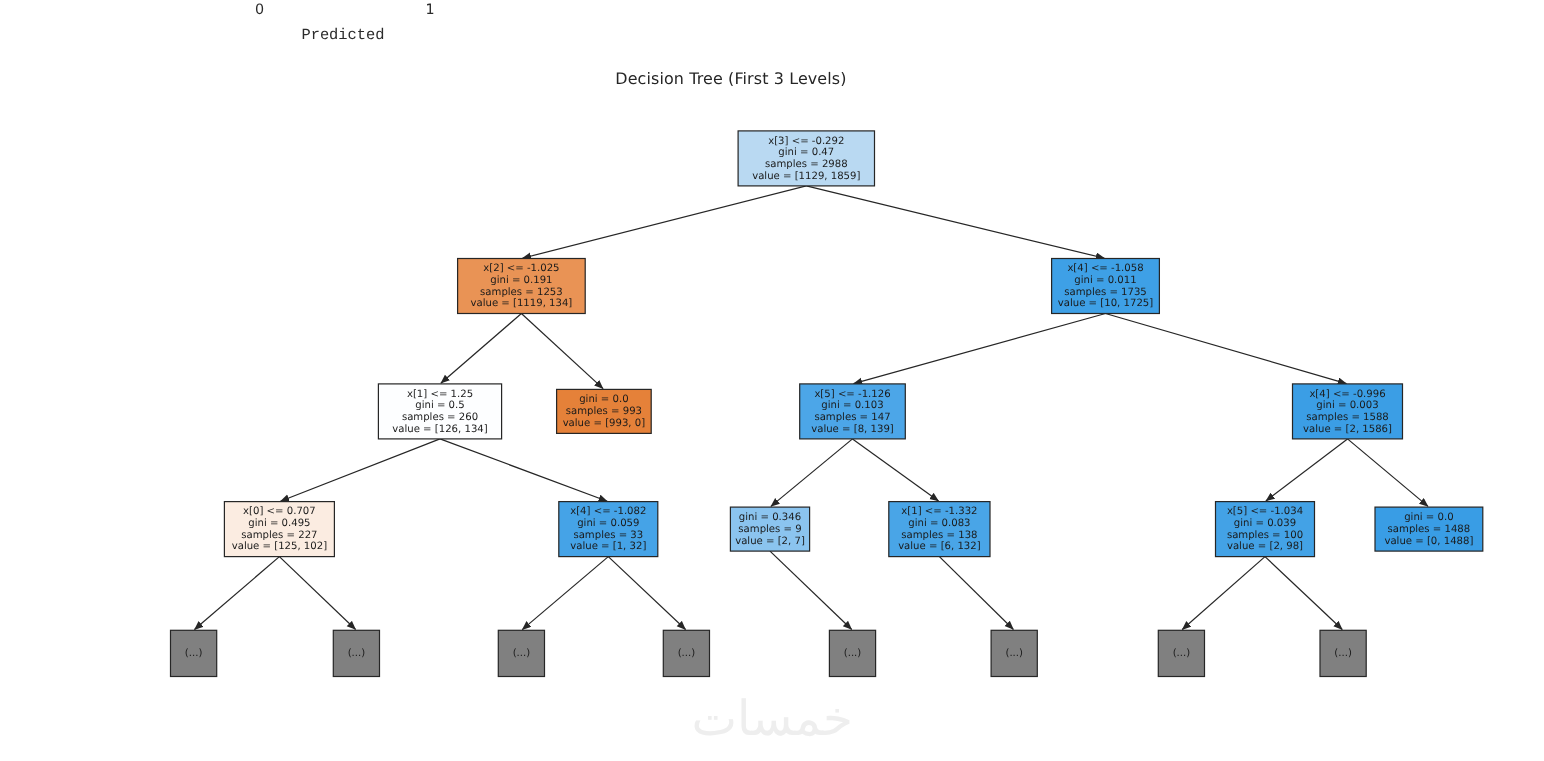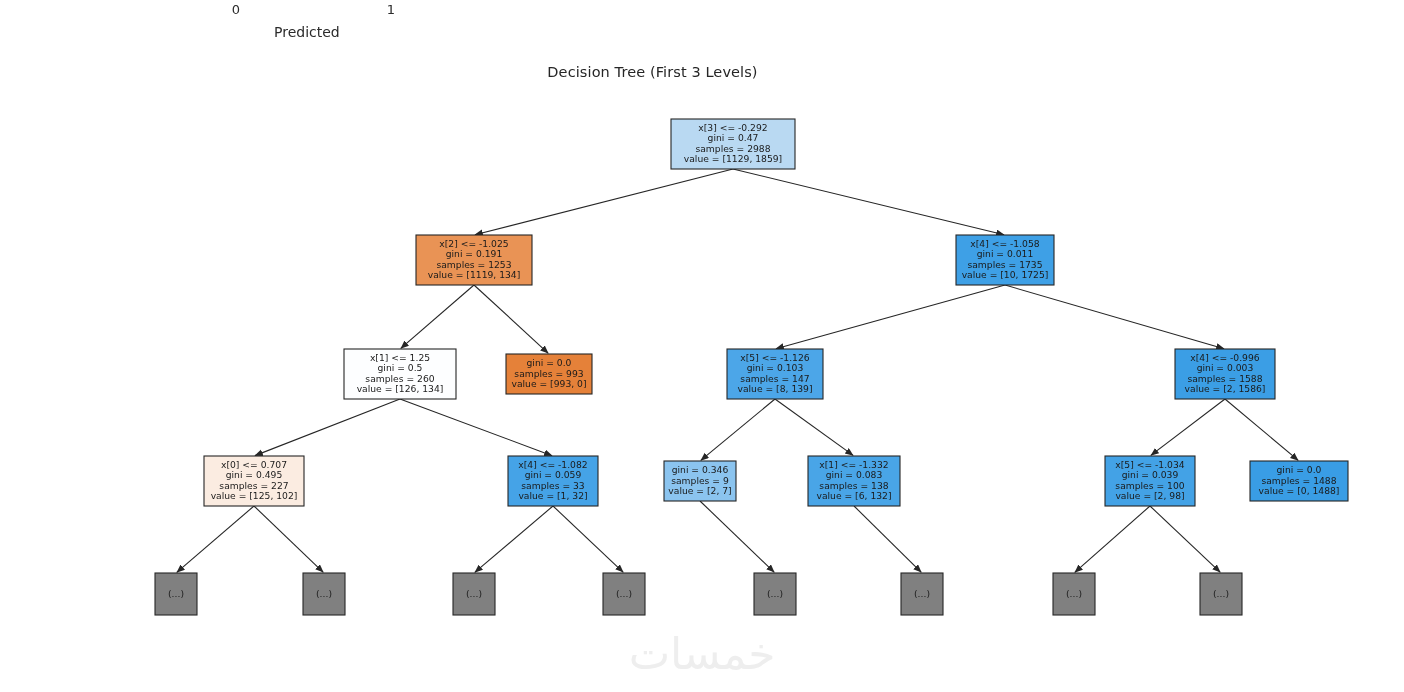--- a/index.html
+++ b/index.html
@@ -28,26 +28,27 @@
     font-size: 13px;
     color: #2b2b2b;
     text-align: center;
     white-space: nowrap;
   }
   #prev-axis-title {
     position: absolute;
     font-size: 14px;
     color: #2b2b2b;
     white-space: nowrap;
+    font-family: Liberation Mono, monospace;
   }
 
   
   #chart-title {
     position: absolute;
-    left: 0;
+    left: 12px;
     top: 64px;
     width: 1231px;
     text-align: center;
     font-size: 14.5px;
     color: #262626;
     letter-spacing: .1px;
     padding-left: 37px;
   }
 
   

